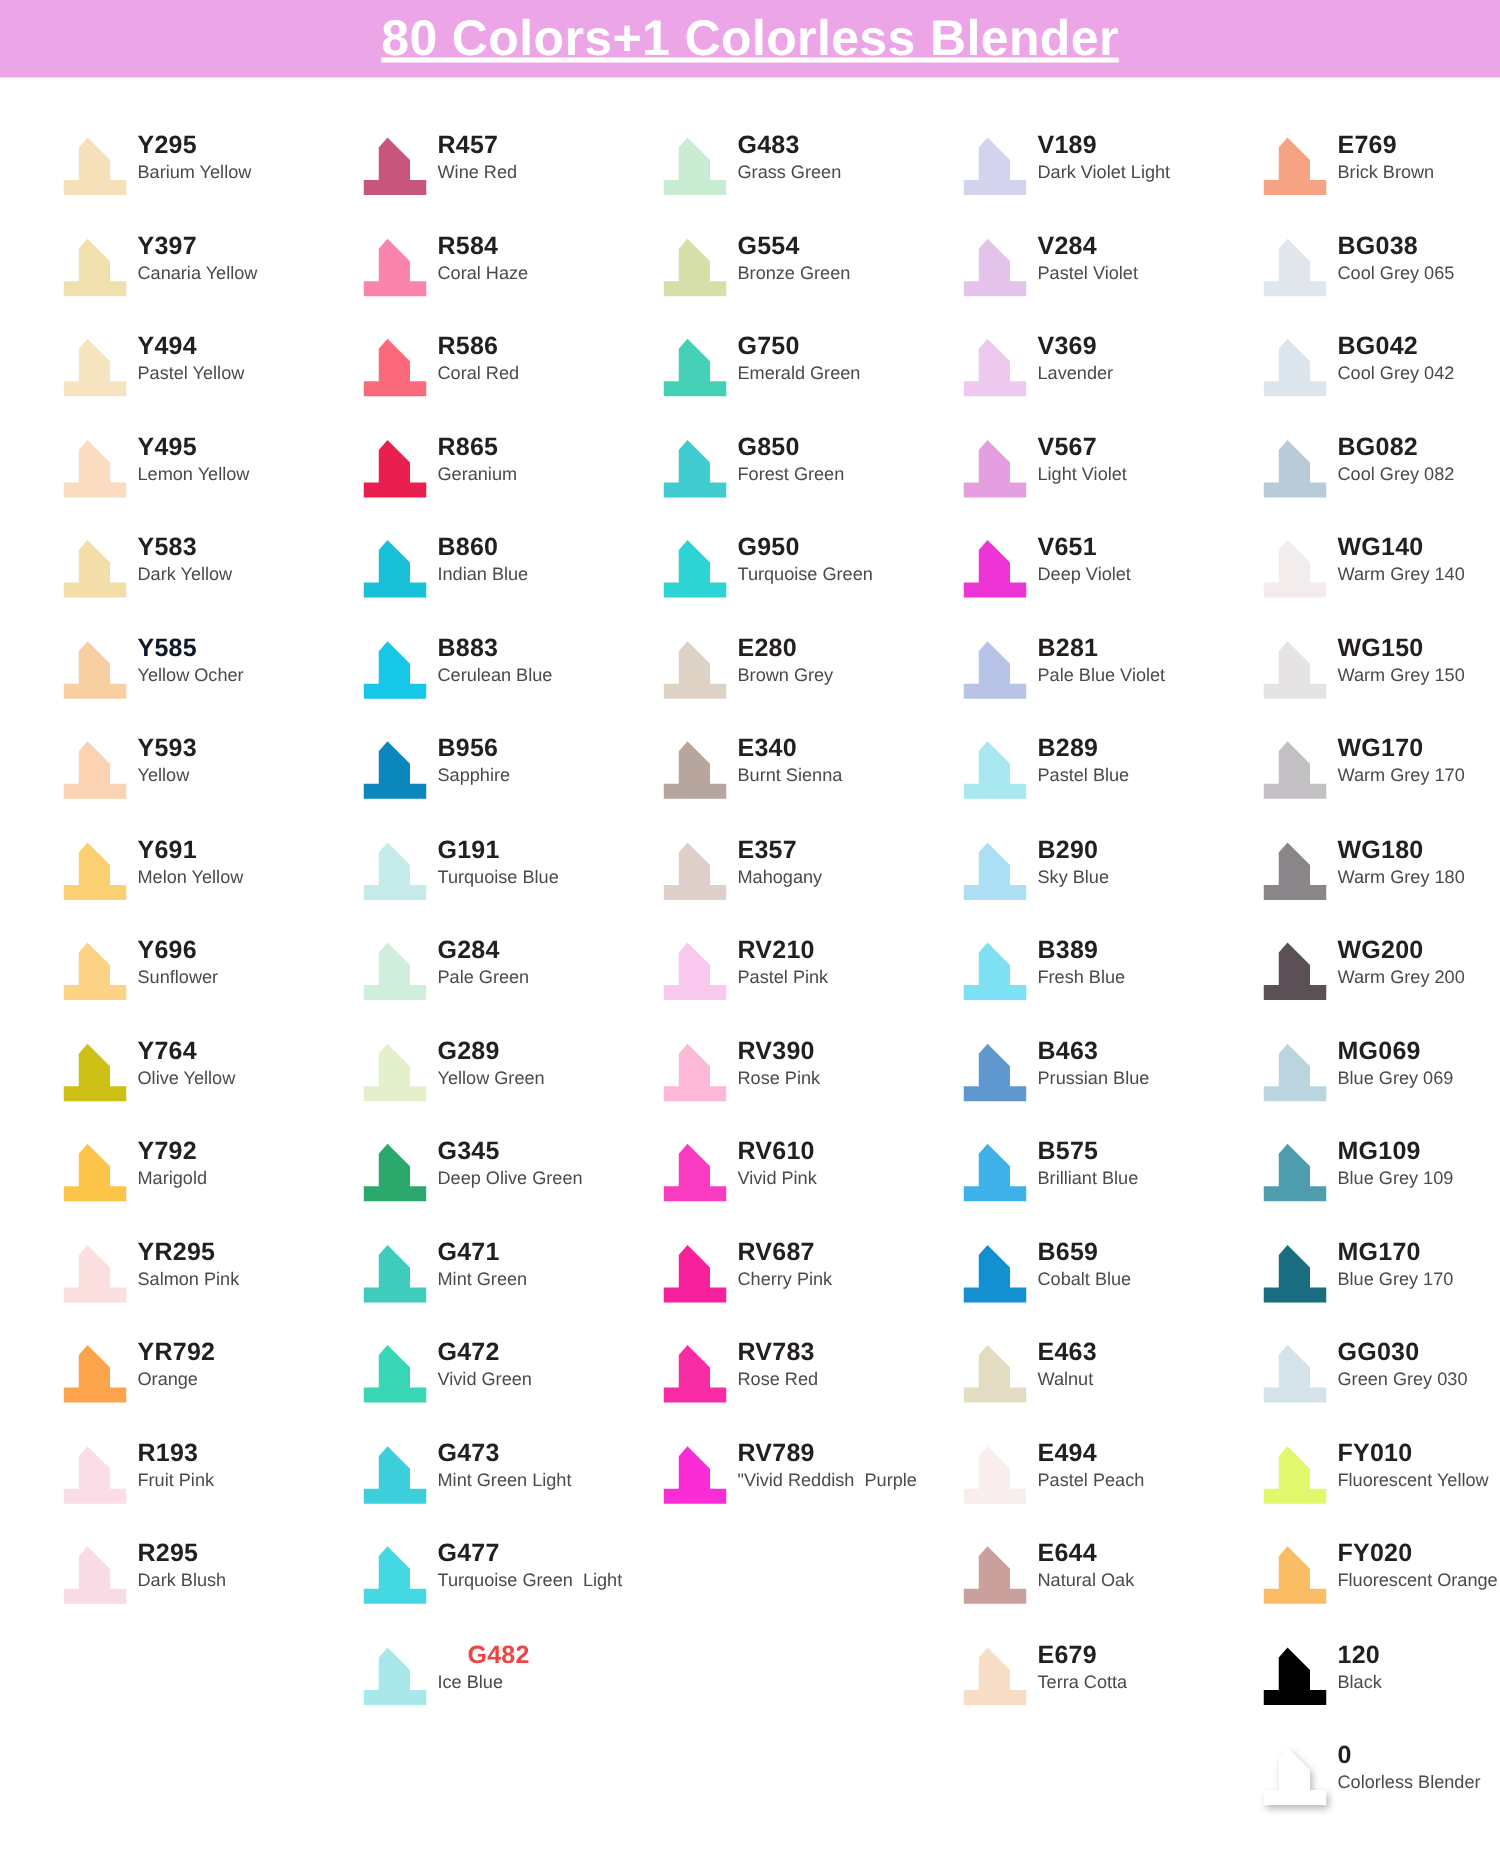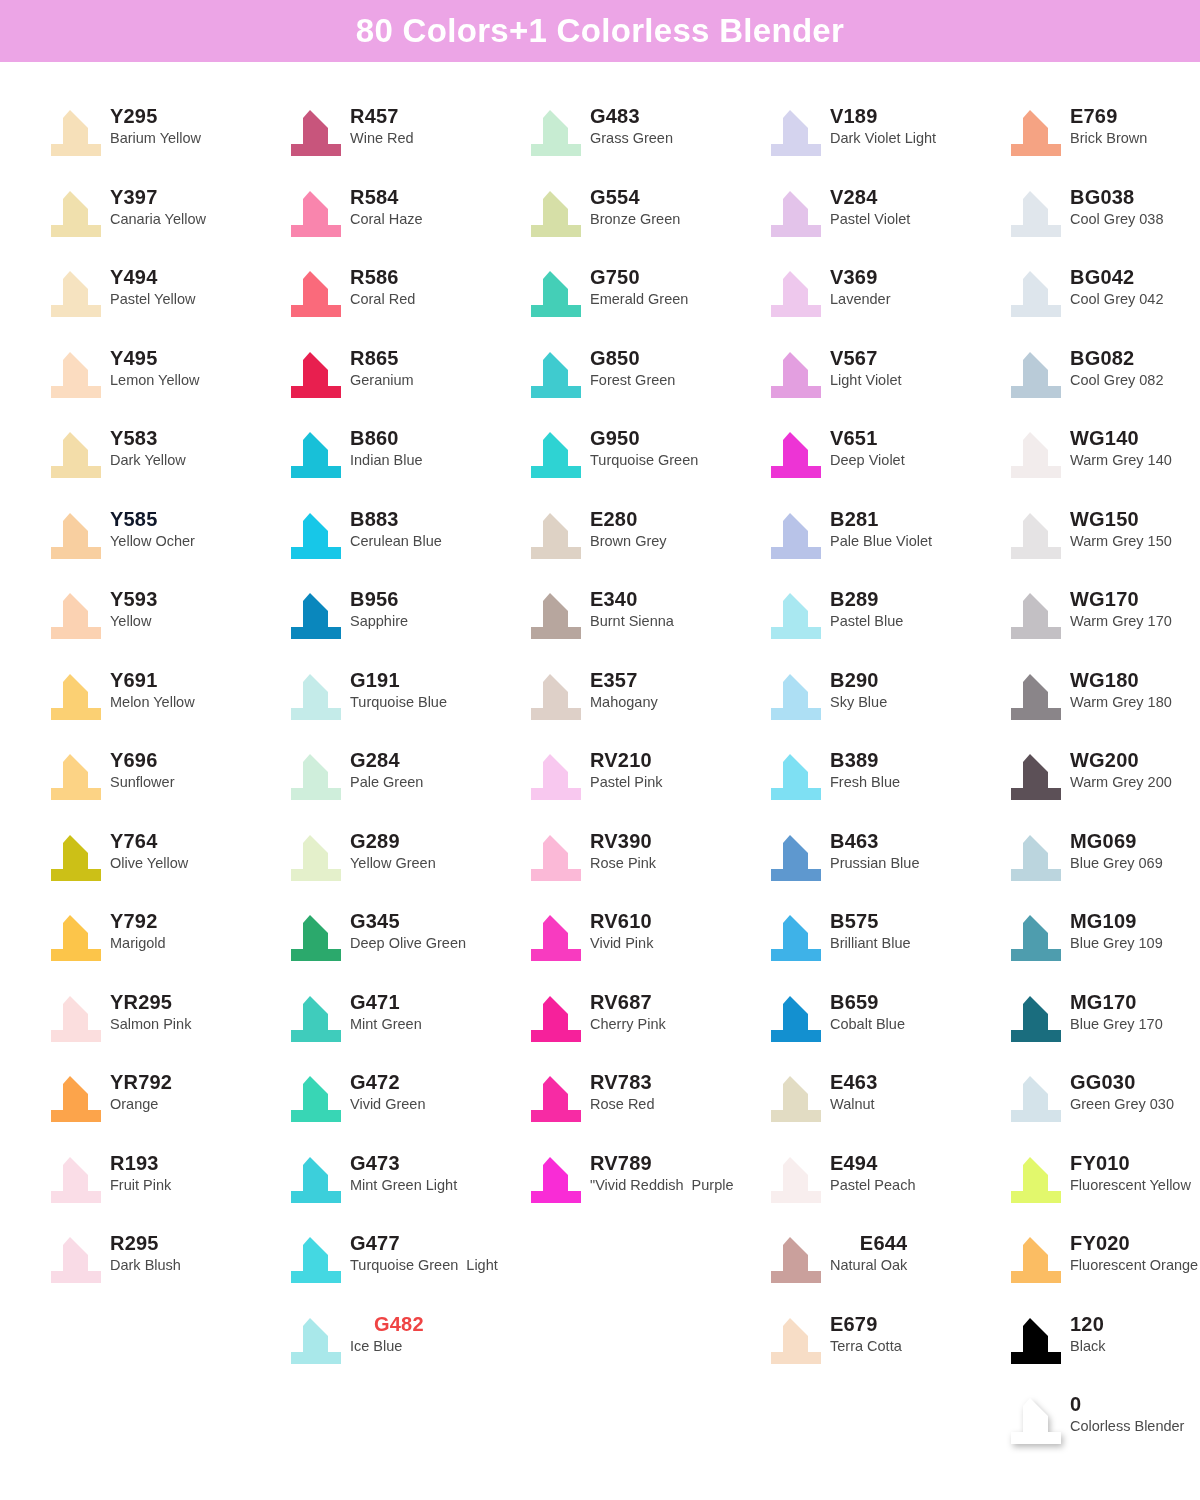--- a/index.html
+++ b/index.html
@@ -21,24 +21,25 @@
   .header {
     width: 1200px;
     height: 62px;
     background: #eca5e6;
     display: flex;
     align-items: center;
     justify-content: center;
   }
   .header-title {
     color: #ffffff;
-    font-size: 33px;
+    font-size: 40px;
     font-weight: bold;
     letter-spacing: 0.3px;
     font-family: "Liberation Sans", sans-serif;
+    text-decoration: underline;
   }
   
   .grid {
     position: absolute;
     top: 100px;
     left: 0;
     width: 1200px;
     display: grid;
     grid-template-columns: repeat(5, 240px);
     padding-left: 42px;
@@ -759,21 +760,21 @@
             <span class="cname" style="color: rgb(74, 74, 74);">Pastel Peach</span>
           </div>
         </div>
         <div class="swatch-row">
           <div class="nib-wrap">
             <svg class="nib" viewBox="0 0 52 50">
               <path d="M13,10 L20,2 L38,20 L38,36 L51,36 L51,48 L1,48 L1,36 L13,36 Z" fill="#caa09c"></path>
             </svg>
           </div>
           <div class="labels">
-            <span class="code" style="color: rgb(35, 31, 32); text-align: right;">E644</span>
+            <span class="code" style="color: rgb(35, 31, 32);">E644</span>
             <span class="cname" style="color: rgb(74, 74, 74);">Natural Oak</span>
           </div>
         </div>
         <div class="swatch-row">
           <div class="nib-wrap">
             <svg class="nib" viewBox="0 0 52 50">
               <path d="M13,10 L20,2 L38,20 L38,36 L51,36 L51,48 L1,48 L1,36 L13,36 Z" fill="#f7ddc6"></path>
             </svg>
           </div>
           <div class="labels">
@@ -795,21 +796,21 @@
           </div>
         </div>
         <div class="swatch-row">
           <div class="nib-wrap">
             <svg class="nib" viewBox="0 0 52 50">
               <path d="M13,10 L20,2 L38,20 L38,36 L51,36 L51,48 L1,48 L1,36 L13,36 Z" fill="#e0e6ec"></path>
             </svg>
           </div>
           <div class="labels">
             <span class="code" style="color: rgb(35, 31, 32);">BG038</span>
-            <span class="cname" style="color: rgb(74, 74, 74);">Cool Grey 038</span>
+            <span class="cname" style="color: rgb(74, 74, 74);">Cool Grey 065</span>
           </div>
         </div>
         <div class="swatch-row">
           <div class="nib-wrap">
             <svg class="nib" viewBox="0 0 52 50">
               <path d="M13,10 L20,2 L38,20 L38,36 L51,36 L51,48 L1,48 L1,36 L13,36 Z" fill="#dde5ec"></path>
             </svg>
           </div>
           <div class="labels">
             <span class="code" style="color: rgb(35, 31, 32);">BG042</span>

